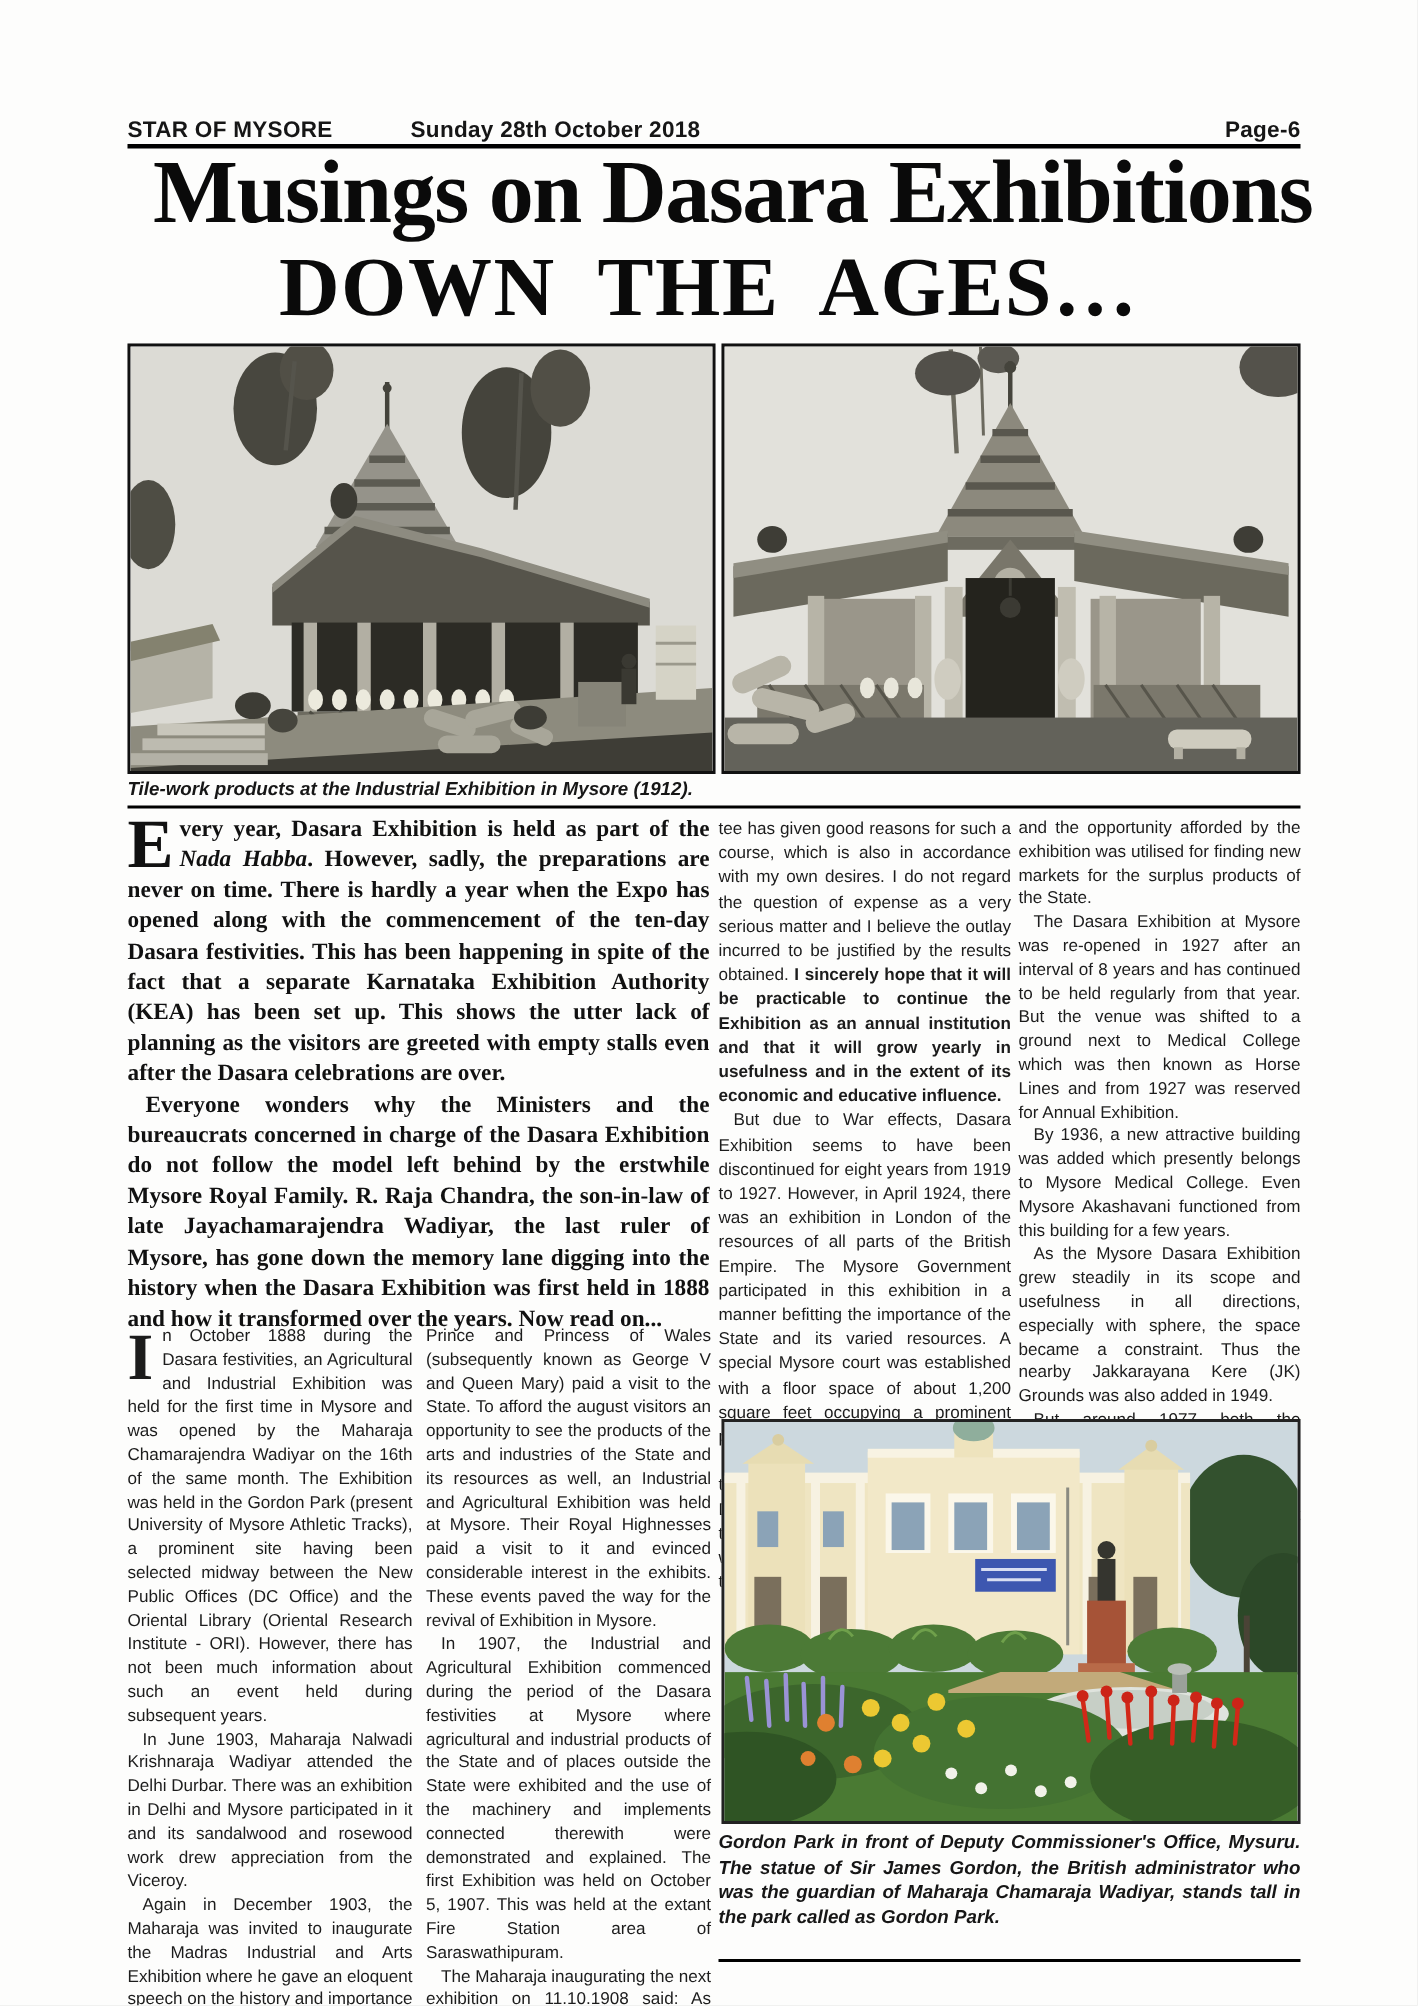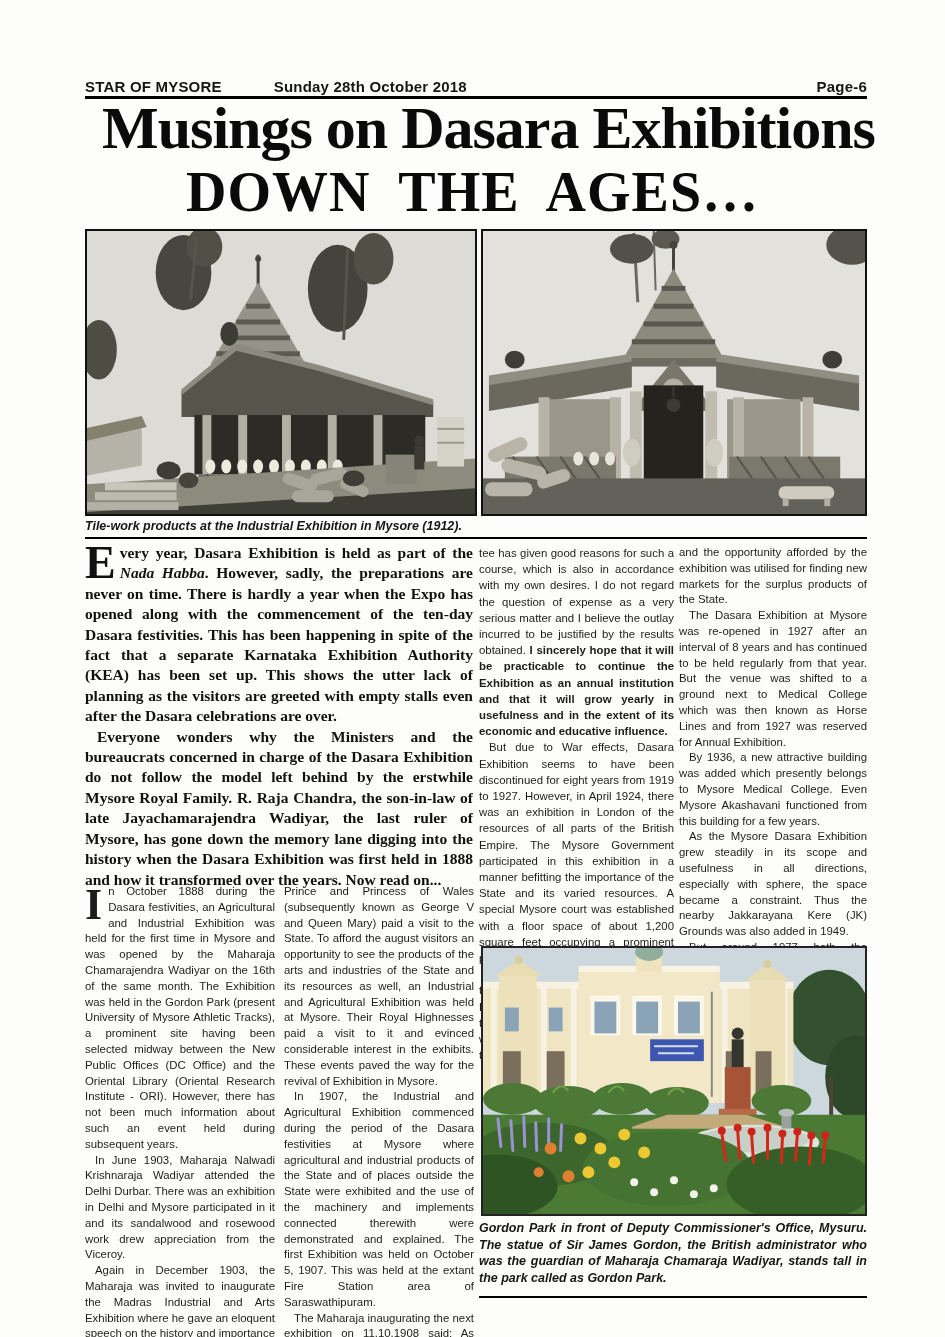--- a/index.html
+++ b/index.html
@@ -39,21 +39,21 @@
   .col p{margin:0;}
   .col p.ind{text-indent:10px;}
   .colA{left:85px;top:884px;width:190px;}
   .colB{left:284px;top:884px;width:190px;}
   .colC{left:479px;top:545px;width:195px;line-height:16.2px;}
   .colD{left:679px;top:545px;width:188px;line-height:15.8px;}
   .see-note{text-align:center;font-weight:bold;margin-top:2px !important;}
   
   .color-caption{position:absolute;left:479px;top:1220px;width:388px;
                  font-size:12.5px;line-height:16.5px;font-weight:bold;font-style:italic;
-                 text-align:justify;padding-bottom:10px;border-bottom:2px solid #000;}
+                 text-align:justify;padding-bottom:20px;border-bottom:2px solid #000;}
 </style>
 </head>
 <body>
 
 <div class="page">
 
   <div class="masthead">
     <span>STAR OF MYSORE</span>
     <span class="date">Sunday 28th October 2018</span>
     <span class="pageno">Page-6</span>

